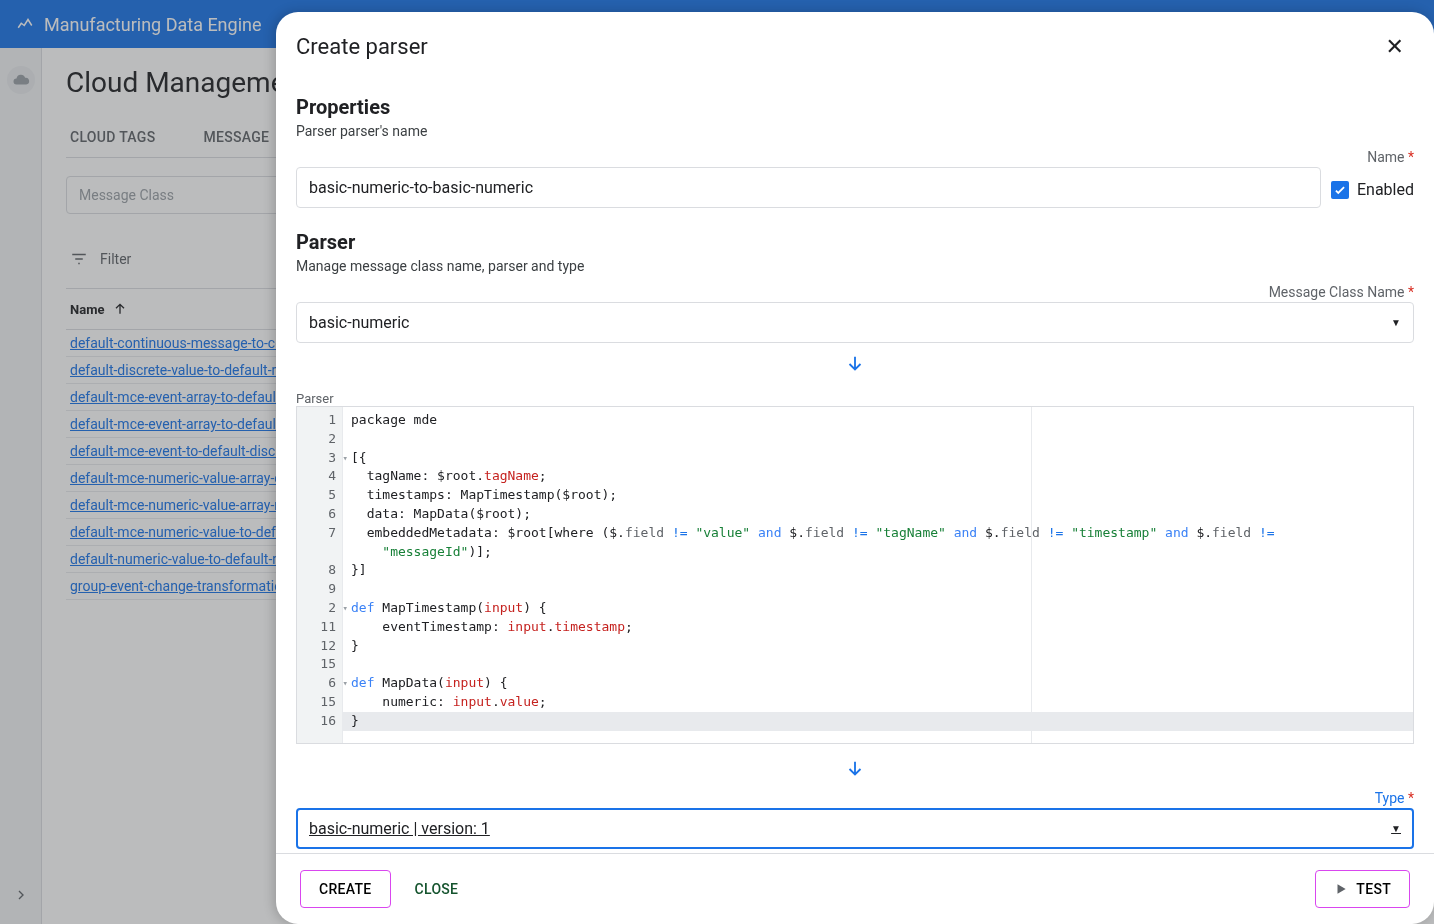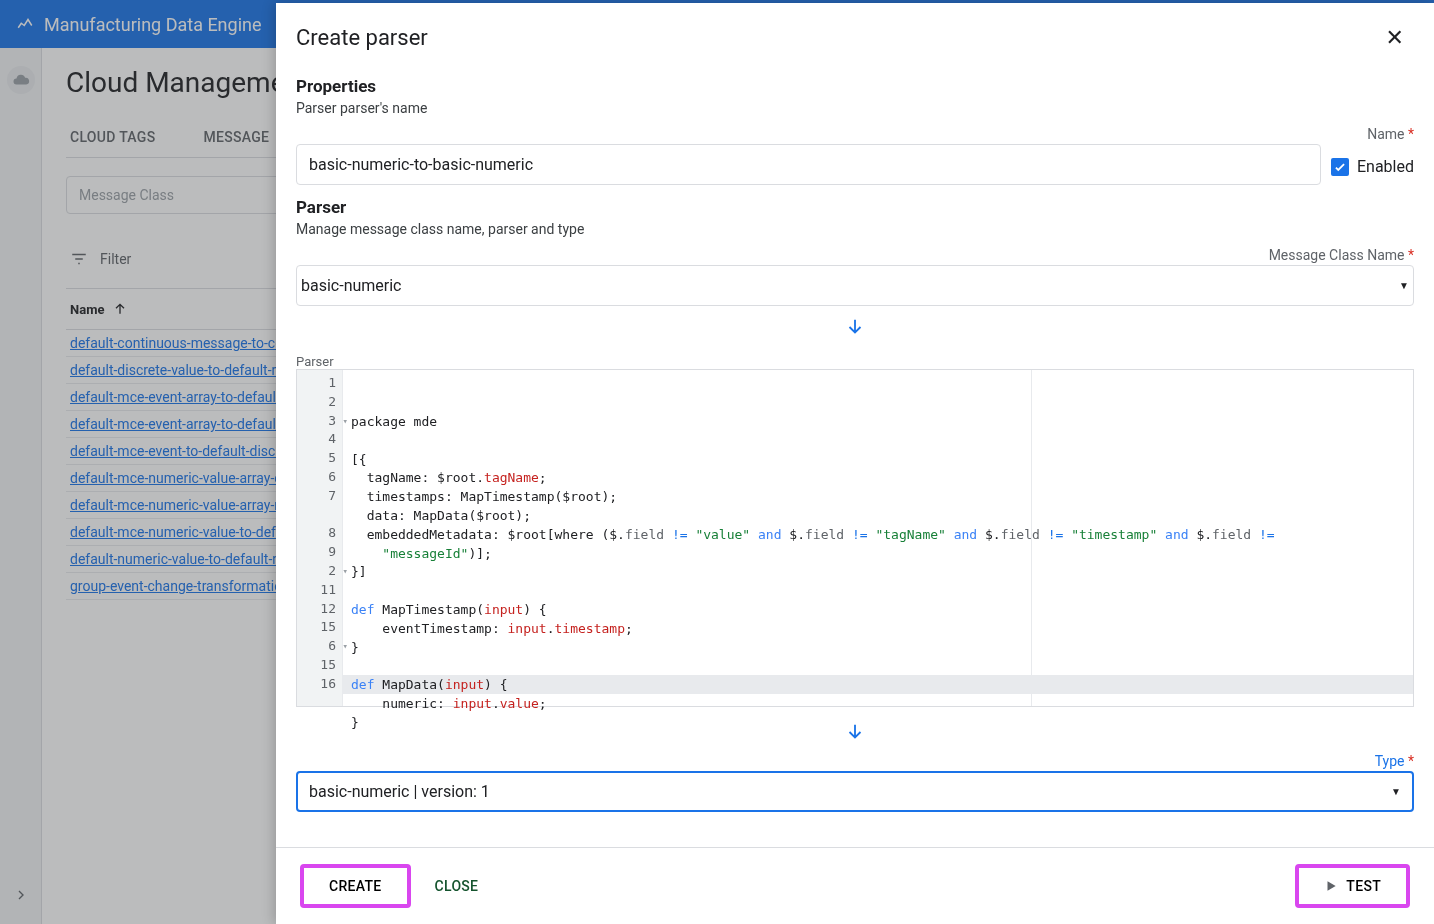--- a/index.html
+++ b/index.html
@@ -105,28 +105,29 @@
 }
 
 .scrim {
   position: absolute;
   top: 0; left: 0; right: 0; bottom: 0;
   background: rgba(60,64,67,0.35);
 }
 
 .panel {
   position: absolute;
-  top: 3px;
+  top: 12px;
   right: 0;
   bottom: 0;
   width: 1158px;
   background: #fff;
   box-shadow: -2px 0 12px rgba(0,0,0,0.2);
   display: flex;
   flex-direction: column;
+  border-radius: 22px;
 }
 .panel-header {
   padding: 22px 30px 8px 20px;
   display: flex;
   justify-content: space-between;
   align-items: center;
 }
 .panel-title {
   font-size: 22px;
   font-weight: 400;
@@ -135,23 +136,23 @@
   font-size: 22px;
   cursor: pointer;
   font-weight: 400;
 }
 .panel-body {
   flex: 1;
   overflow-y: auto;
   padding: 10px 20px 10px 20px;
 }
 .section-title {
-  font-size: 17px;
+  font-size: 20px;
   font-weight: 700;
-  margin-top: 8px;
+  margin-top: 18px;
 }
 .section-sub {
   font-size: 14px;
   color: #3c4043;
   margin-top: 4px;
   margin-bottom: 10px;
 }
 .field-wrap { position: relative; margin-bottom: 4px; }
 .field-label {
   font-size: 14px;
@@ -169,33 +170,34 @@
   border-radius: 4px;
   padding: 10px 12px;
   font-size: 16px;
   font-family: inherit;
   color: #202124;
 }
 .select-input {
   width: 100%;
   border: 1px solid #dadce0;
   border-radius: 4px;
-  padding: 10px 4px;
+  padding: 10px 12px;
   font-size: 16px;
   font-family: inherit;
   color: #202124;
   background: #fff;
   display: flex;
   justify-content: space-between;
   align-items: center;
   cursor: pointer;
 }
 .select-input.focused {
   border: 2px solid #1a73e8;
   padding: 9px 11px;
+  text-decoration: underline;
 }
 .chk-row { display: flex; align-items: center; gap: 8px; font-size: 16px; }
 .chk {
   width: 18px; height: 18px;
   background: #1a73e8;
   border-radius: 2px;
   display: flex; align-items: center; justify-content: center;
 }
 .arrow-down-big {
   display: flex;
@@ -247,41 +249,41 @@
 .code .str { color: #188038; }
 .code .op { color: #1a73e8; }
 .code .attr { color: #5f6368; }
 .code-highlight {
   position: absolute;
   left: 46px; right: 0;
   height: 18.8px;
   background: #e8eaed;
   z-index: 0;
 }
-.code-content { position: relative; z-index: 1; margin-top: 39px; }
+.code-content { position: relative; z-index: 1; }
 .ruler {
   position: absolute;
   top: 0; bottom: 0;
   left: 734px;
   width: 1px;
   background: #e8eaed;
 }
 
 .panel-footer {
   border-top: 1px solid #dadce0;
   padding: 16px 24px;
   display: flex;
   justify-content: space-between;
   align-items: center;
 }
 .footer-left { display: flex; gap: 24px; align-items: center; }
 .btn {
-  border: 4px solid #d946ef;
+  border: 1px solid #d946ef;
   background: #fff;
-  padding: 10px 25px;
+  padding: 10px 18px;
   border-radius: 4px;
   font-weight: 500;
   font-size: 14px;
   letter-spacing: .3px;
   cursor: pointer;
   display: inline-flex;
   align-items: center;
   gap: 8px;
   font-family: inherit;
 }

